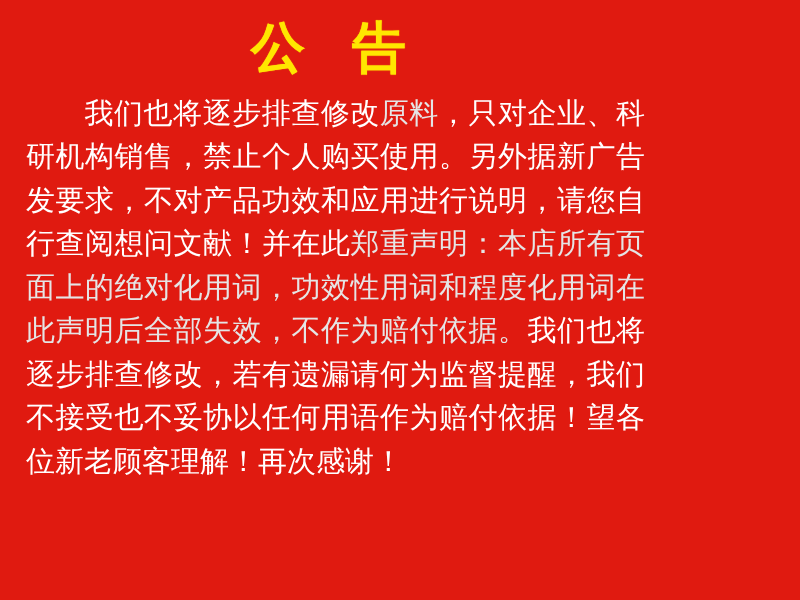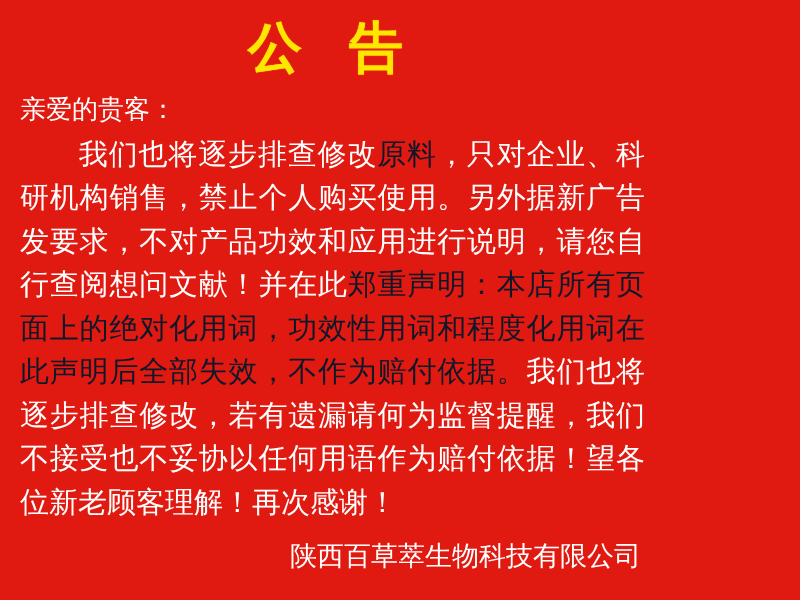--- a/index.html
+++ b/index.html
@@ -10,21 +10,21 @@
     width: 800px;
     height: 600px;
     background: #e01a10;
     font-family: "DejaVu Sans", "Liberation Sans", sans-serif;
     overflow: hidden;
   }
   .notice {
     width: 665px;
     height: 600px;
     box-sizing: border-box;
-    padding: 8px 18px 0 18px;
+    padding: 8px 18px 0 24px;
     position: relative;
     background: #e01a10;
   }
   .title {
     text-align: center;
     color: #ffe600;
     font-size: 54px;
     font-weight: bold;
     letter-spacing: 14px;
     line-height: 1.25;
@@ -44,39 +44,37 @@
     text-align: justify;
     text-justify: inter-ideograph;
     margin: 0 2px;
     letter-spacing: 0px;
   }
   .indent {
     display: inline-block;
     width: 58px;
   }
   .hl {
-    color: #0f172a;
+    color: #e5e5e5;
   }
   .signature {
     color: #ffffff;
     font-size: 27px;
     text-align: right;
     margin-top: 14px;
     margin-right: 6px;
     line-height: 1.3;
   }
 </style>
 </head>
 <body>
 
 <div class="notice">
 
   <div class="title">公 告</div>
 
-  <div class="salutation">亲爱的贵客：</div>
 
   <div class="body-text">
     <span class="indent"></span><span>我们也将逐步排查修改</span><span class="hl">原料</span><span>，只对企业、科研机构销售，禁止个人购买使用。另外据新广告发要求，不对产品功效和应用进行说明，请您自行查阅想问文献！并在此</span><span class="hl">郑重声明：本店所有页面上的绝对化用词，功效性用词和程度化用词在此声明后全部失效，不作为赔付依据。</span><span>我们也将逐步排查修改，若有遗漏请何为监督提醒，我们不接受也不妥协以任何用语作为赔付依据！望各位新老顾客理解！再次感谢！</span>
   </div>
 
-  <div class="signature">陕西百草萃生物科技有限公司</div>
 
 </div>
 
 </body></html>

